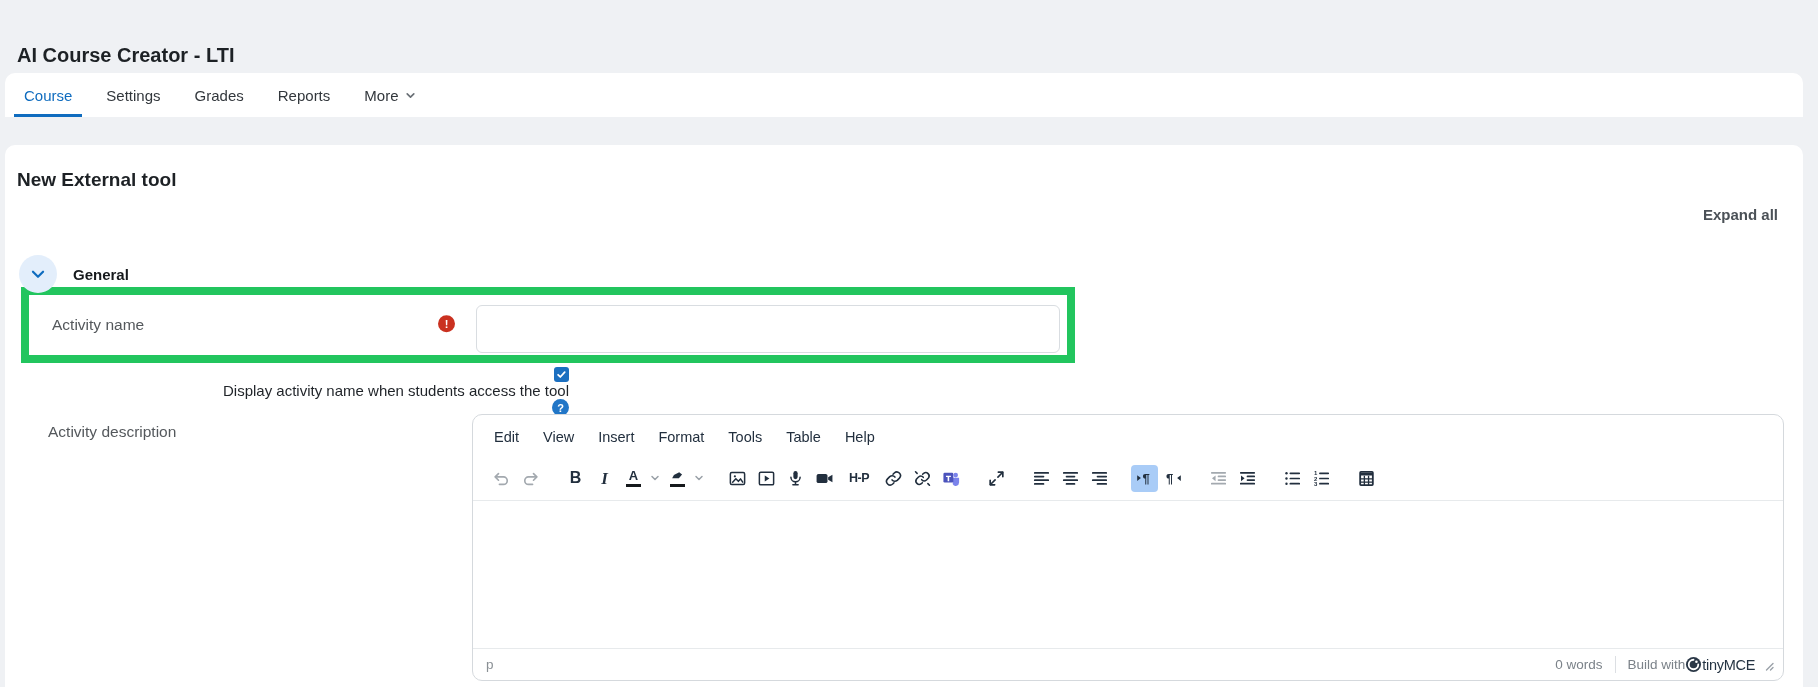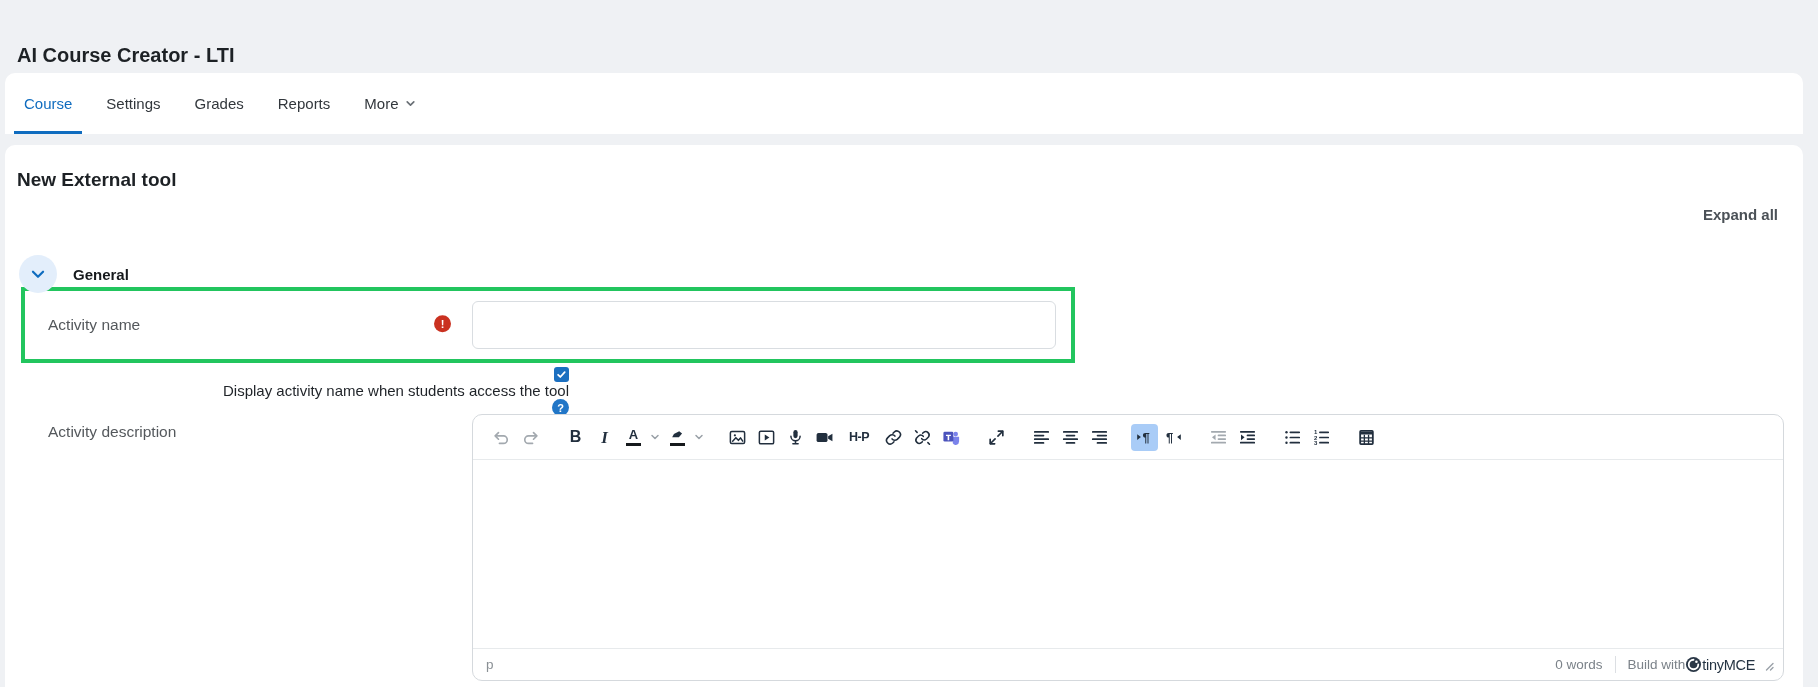--- a/index.html
+++ b/index.html
@@ -7,34 +7,34 @@
   body {
     font-family: "Liberation Sans", sans-serif;
     background:#eff1f4;
     color:#1d2125;
     position:relative;
     overflow:hidden;
   }
   
   .page-title{ position:absolute; left:17px; top:16px; font-size:20px; font-weight:700; color:#1d2125;margin-top:28px; }
   
-  .tabs-bar{ position:absolute; left:5px; right:15px; top:73px; height:61px; background:#fff; border-radius:10px 10px 0 0; display:flex; align-items:stretch; padding:0 6px; }
+  .tabs-bar{ position:absolute; left:5px; right:15px; top:73px; height:44px; background:#fff; border-radius:10px 10px 0 0; display:flex; align-items:stretch; padding:0 6px; }
   .tab{ position:relative; display:flex; align-items:center; gap:7px; padding:0 13px; margin-right:8px; font-size:15px; color:#32373c; cursor:pointer; }
   .tab.active{ color:#0f6cbf; }
   .tab.active::after{ content:""; position:absolute; left:3px; right:3px; bottom:0; height:3px; background:#0f6cbf; }
   .tab .chev{ display:flex; }
   
   .card{ position:absolute; left:5px; right:15px; top:145px; bottom:-12px; background:#fff; border-radius:10px; }
   .form-heading{ position:absolute; left:12px; top:24px; font-size:19px; font-weight:700; color:#1d2125; }
   .expand-all{ position:absolute; right:25px; top:61px; font-size:15px; font-weight:700; color:#4b5157; cursor:pointer; }
   .general-row{ position:absolute; left:14px; top:110px; display:flex; align-items:center; z-index:2; }
   .chev-circle{ width:38px; height:38px; border-radius:50%; background:#e3eefb; display:flex; align-items:center; justify-content:center; cursor:pointer; }
   .general-title{ margin-left:16px; font-size:15px; font-weight:700; color:#16191c; }
   
-  .red-box{ position:absolute; left:16px; top:142px; width:1054px; height:76px; border:4px solid #22c55e; }
+  .red-box{ position:absolute; left:16px; top:142px; width:1054px; height:76px; border:8px solid #22c55e; }
   .red-box .inner{ position:relative; width:100%; height:100%; }
   .field-label{ position:absolute; left:23px; top:50%; transform:translateY(-50%); font-size:15.5px; color:#54585c; }
   .required-badge{ position:absolute; left:409px; top:50%; transform:translateY(-58%); width:17px; height:17px; border-radius:50%; background:#ca3120; color:#fff; font-size:11px; font-weight:700; display:flex; align-items:center; justify-content:center; }
   .text-input{ position:absolute; left:447px; top:10px; width:584px; height:48px; border:1px solid #d9dde1; border-radius:6px; font-size:15px; padding:0 12px; font-family:"Liberation Sans",sans-serif; outline:none; background:#fff; }
   
   .checkbox-row{ position:absolute; left:210px; top:222px; display:flex; align-items:flex-end;flex-direction:column; }
   .checkbox{ width:15px; height:15px; border-radius:3px; background:#1b6fc0; display:flex; align-items:center; justify-content:center; cursor:pointer; flex:none; }
   .checkbox-label{ margin-left:8px; font-size:15px; color:#1f2328; }
   .help-badge{ margin-left:11px; width:17px; height:17px; border-radius:50%; background:#2176c7; color:#fff; font-size:11px; font-weight:700; display:flex; align-items:center; justify-content:center; cursor:pointer; }
   
@@ -128,20 +128,29 @@
         </svg>
     </span>
     <span class="checkbox-label">Display activity name when students access the tool</span>
     <span class="help-badge">?</span>
   </div>
 
   <label class="desc-label">Activity description</label>
 
   <div class="editor">
 
+    <div class="menubar">
+      <span class="menu-item">Edit</span>
+      <span class="menu-item">View</span>
+      <span class="menu-item">Insert</span>
+      <span class="menu-item">Format</span>
+      <span class="menu-item">Tools</span>
+      <span class="menu-item">Table</span>
+      <span class="menu-item">Help</span>
+    </div>
 
     <div class="toolbar">
 
       <div class="tb-group">
         <span class="tb-btn disabled">
           <svg viewBox="0 0 24 24" fill="none" stroke="currentColor" stroke-width="2.1" stroke-linecap="round" stroke-linejoin="round">
               <path d="M8.2 5.8L4 10l4.2 4.2"></path>
               <path d="M4.6 10h9.9a4.75 4.75 0 0 1 0 9.5H9.4"></path>
             </svg>
         </span>

